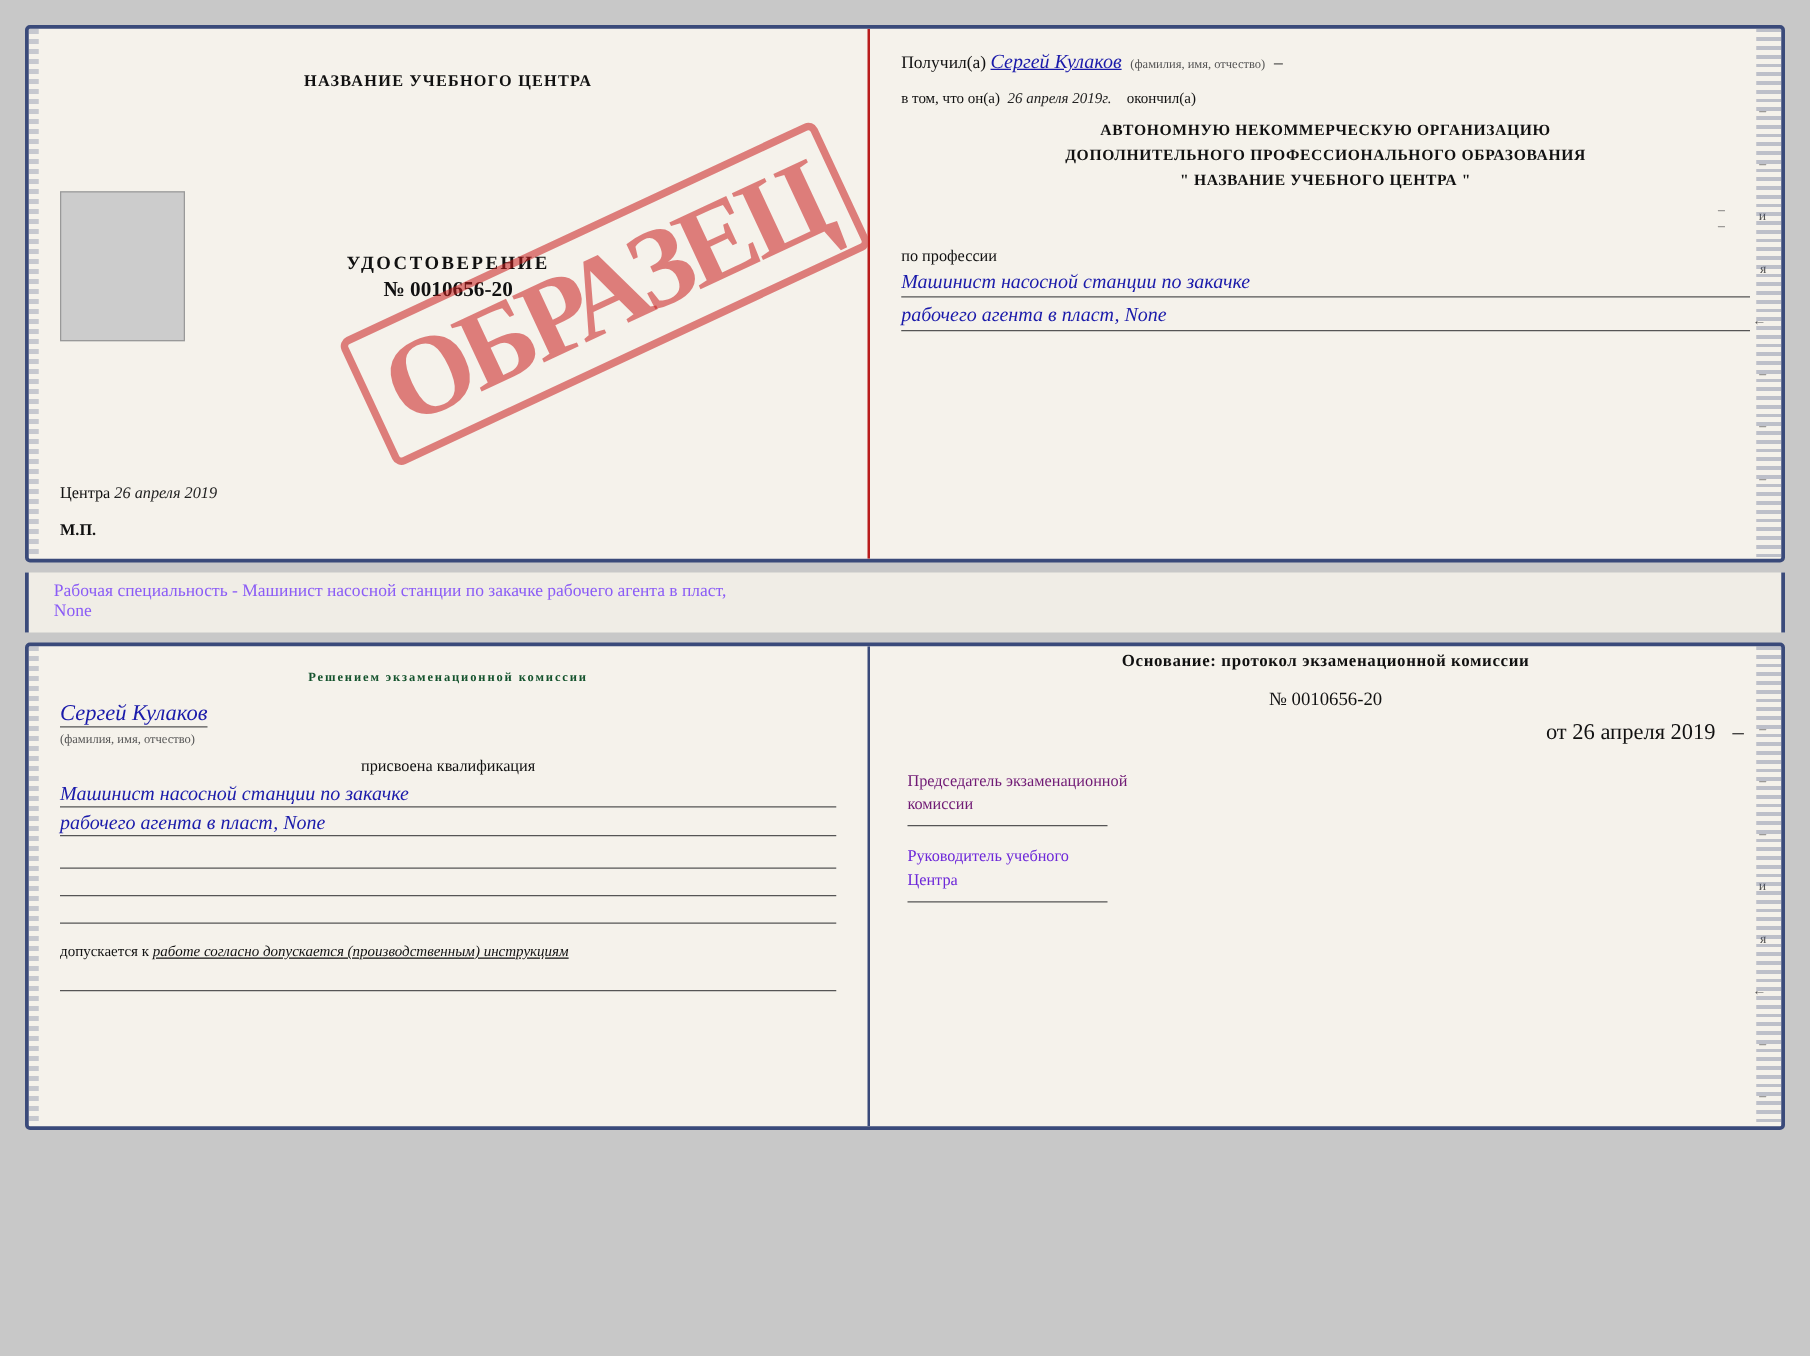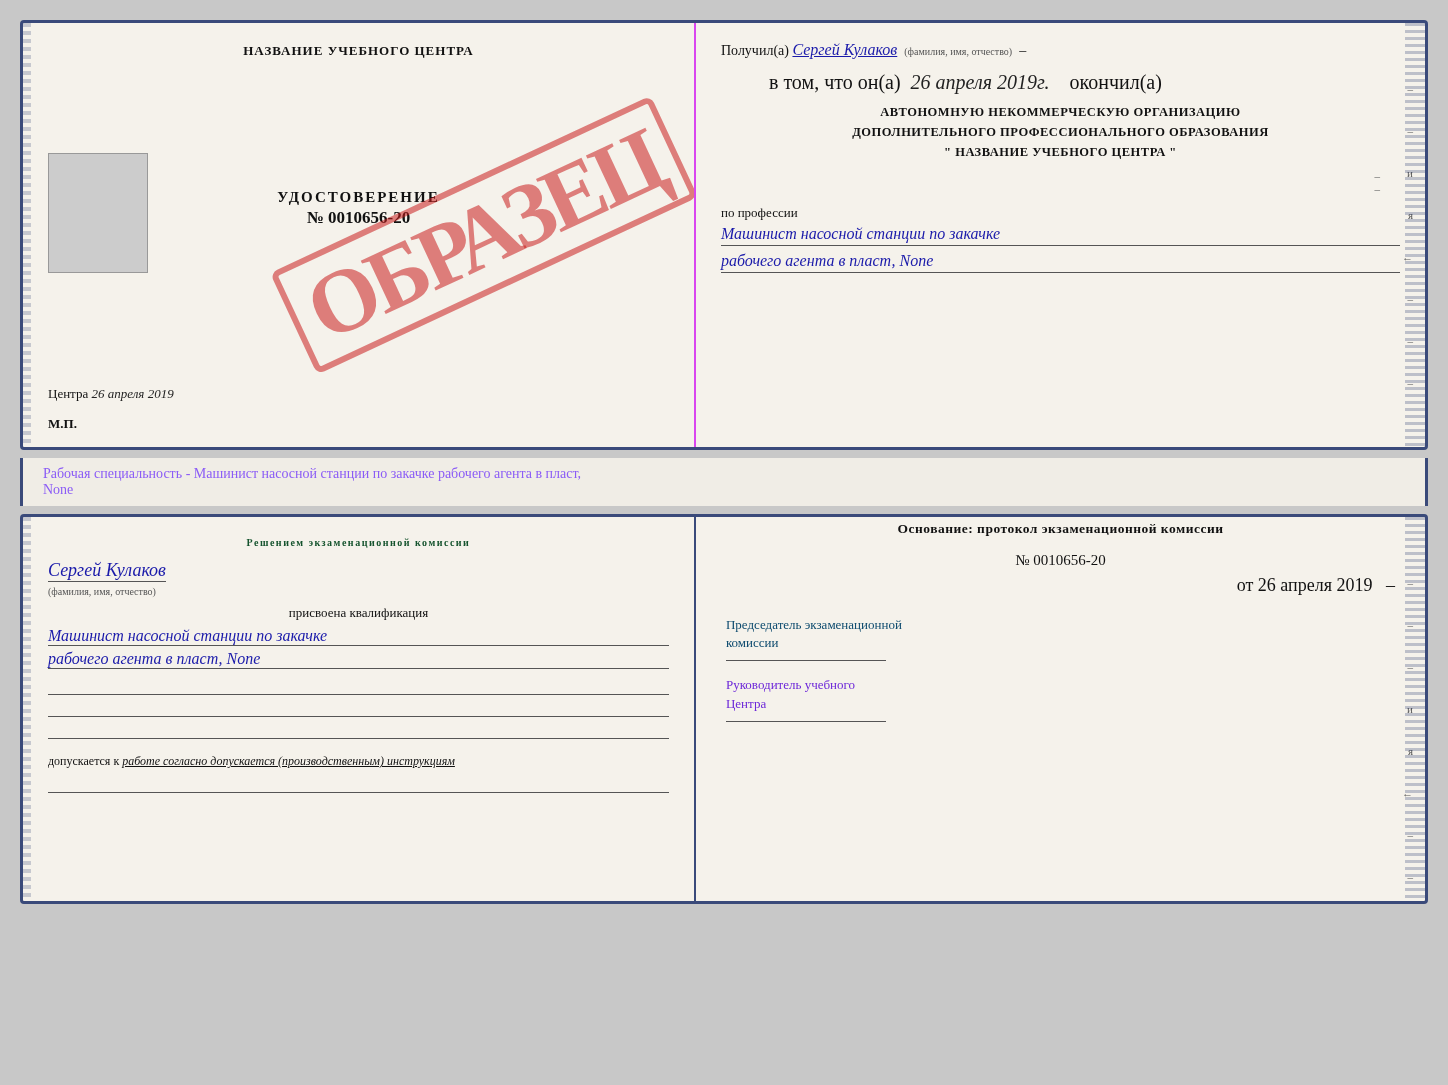--- a/index.html
+++ b/index.html
@@ -23,22 +23,22 @@
       background: #f5f2eb;
       border: 3px solid #3a4a7a;
       border-radius: 4px;
       overflow: hidden;
       min-height: 430px;
       position: relative;
     }
 
     .doc-left {
       width: 48%;
-      border-right: 2px solid #d946ef;
-      padding: 20px 25px;
+      border-right: 2px solid #b91c1c;
+      padding: 34px 25px;
       position: relative;
       overflow: hidden;
     }
 
     .doc-right {
       width: 52%;
       padding: 18px 25px;
       position: relative;
     }
 
@@ -137,24 +137,23 @@
     }
 
     .familiya-hint {
       font-size: 10px;
       color: #555;
       text-decoration: none;
       display: inline;
     }
 
     .v-tom-line {
-      font-size: 20px;
+      font-size: 12px;
       color: #111;
       margin-bottom: 8px;
-      margin-left: 48px;
     }
 
     .date-italic {
       font-style: italic;
       color: #222;
     }
 
     .org-block {
       text-align: center;
       font-size: 12.5px;
@@ -301,21 +300,21 @@
 
     .ot-date {
       text-align: right;
       font-size: 18px;
       color: #111;
       margin-bottom: 20px;
     }
 
     .predsedatel-text {
       font-size: 13px;
-      color: #0c4a6e;
+      color: #701a75;
       margin-bottom: 5px;
       line-height: 1.4;
     }
 
     .sign-line {
       border-bottom: 1px solid #555;
       width: 160px;
       margin: 8px 0 15px 0;
     }
 

